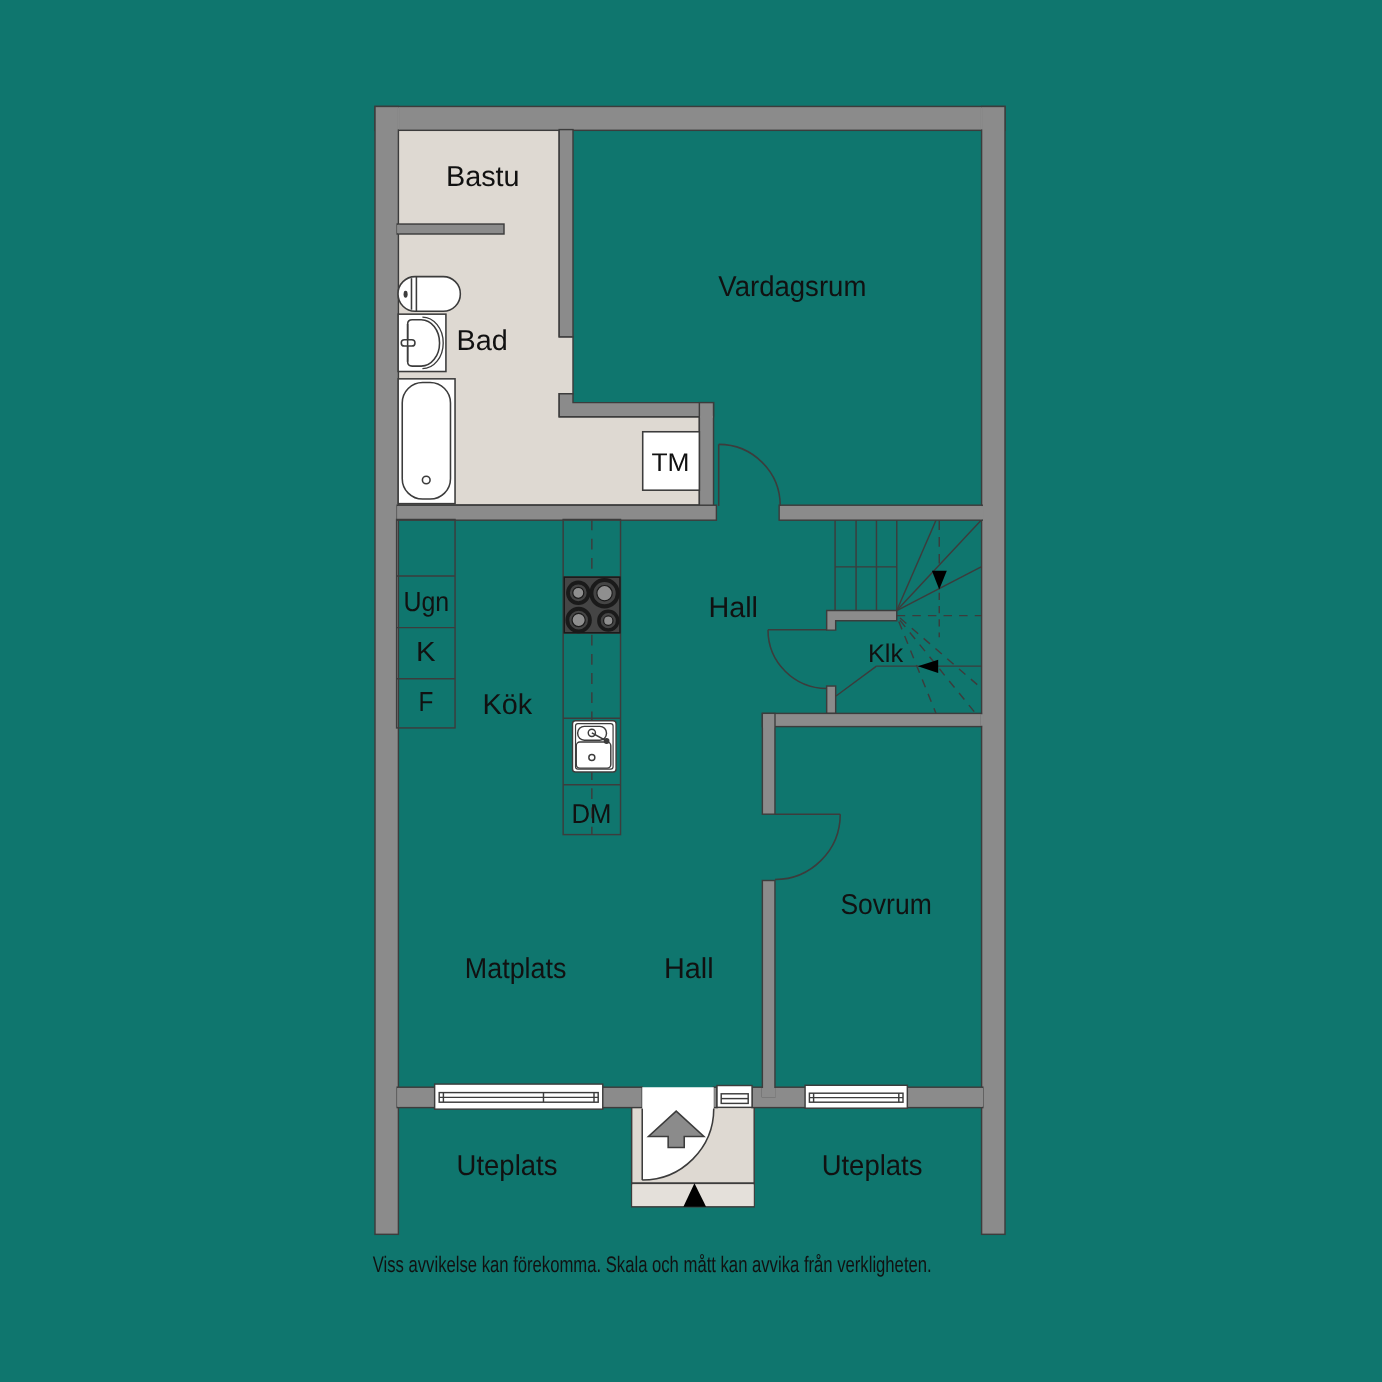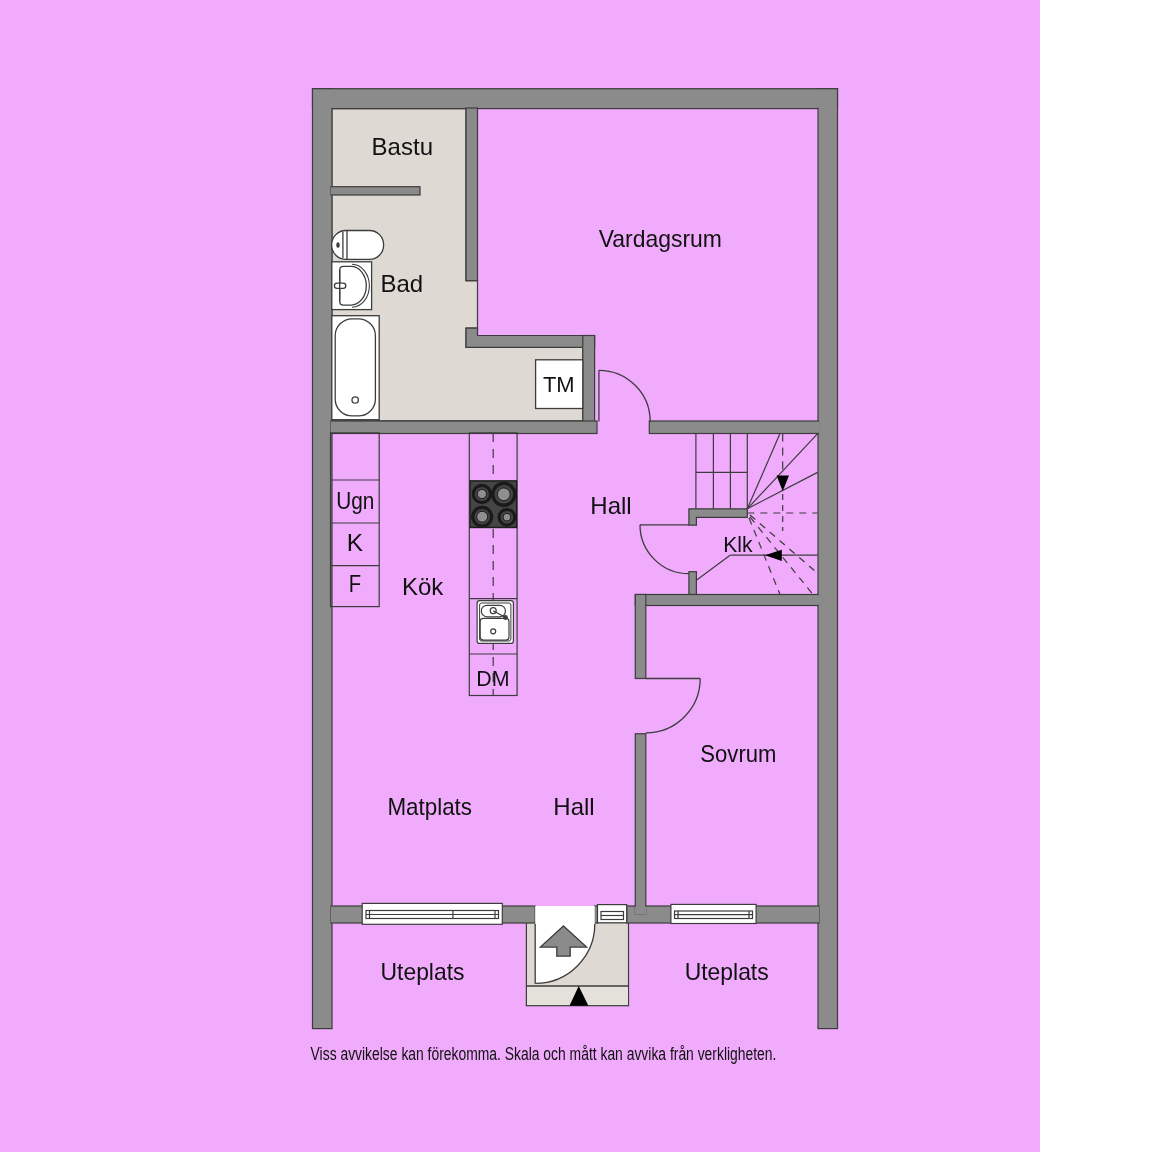--- a/index.html
+++ b/index.html
@@ -1,16 +1,16 @@
 <!DOCTYPE html>
 <html><head>
 <meta charset="utf-8">
 <style>
   html,body{margin:0;padding:0;background:#ffffff;}
-  .page{width:1040px;height:1152px;position:relative;background:#f0abfc;overflow:hidden;}
+  .page{width:1152px;height:1152px;position:relative;background:#0f766e;overflow:hidden;}
   svg text{font-family:"Liberation Sans",sans-serif;fill:#111111;}
 </style>
 </head>
 <body>
 <div class="page">
 <svg width="1152" height="1152" viewBox="0 0 1152 1152">
 
   <path d="M331.8 108.6 L466 108.6 L466 280.7 L477.5 280.7 L477.5 328.1 L466 328.1 L466 347.3 L582.8 347.3 L582.8 420.8 L331.8 420.8 Z" fill="#ded9d2" stroke="#3c3c3c" stroke-width="1.2"></path>
 
   <rect x="526.4" y="922.5" width="102.1" height="83.2" fill="#ded9d2" stroke="#3c3c3c" stroke-width="1.2"></rect>

